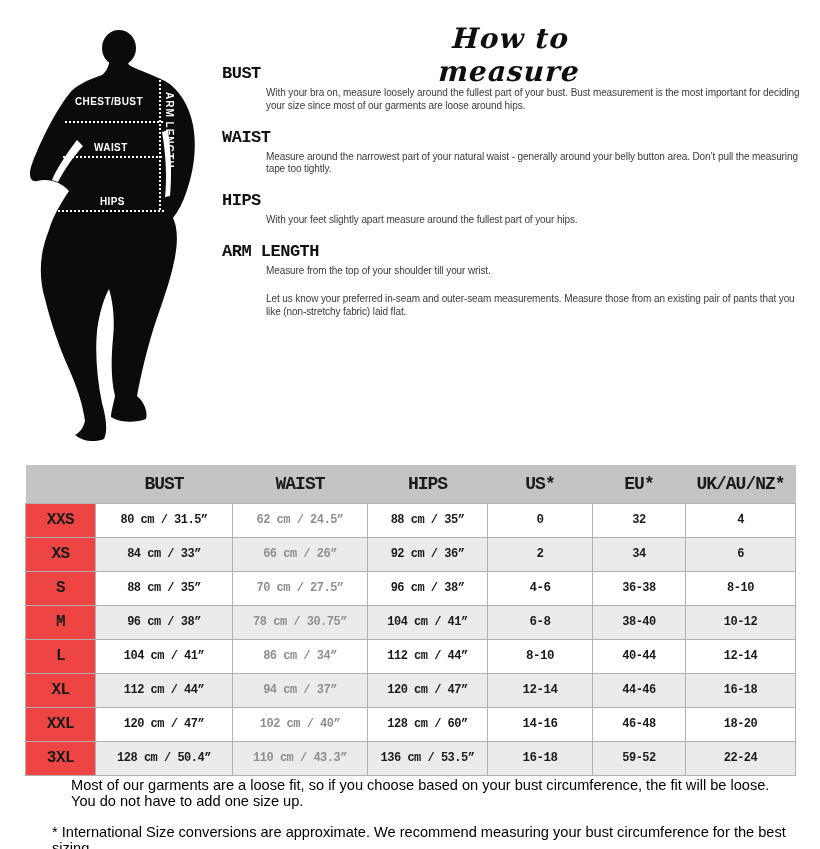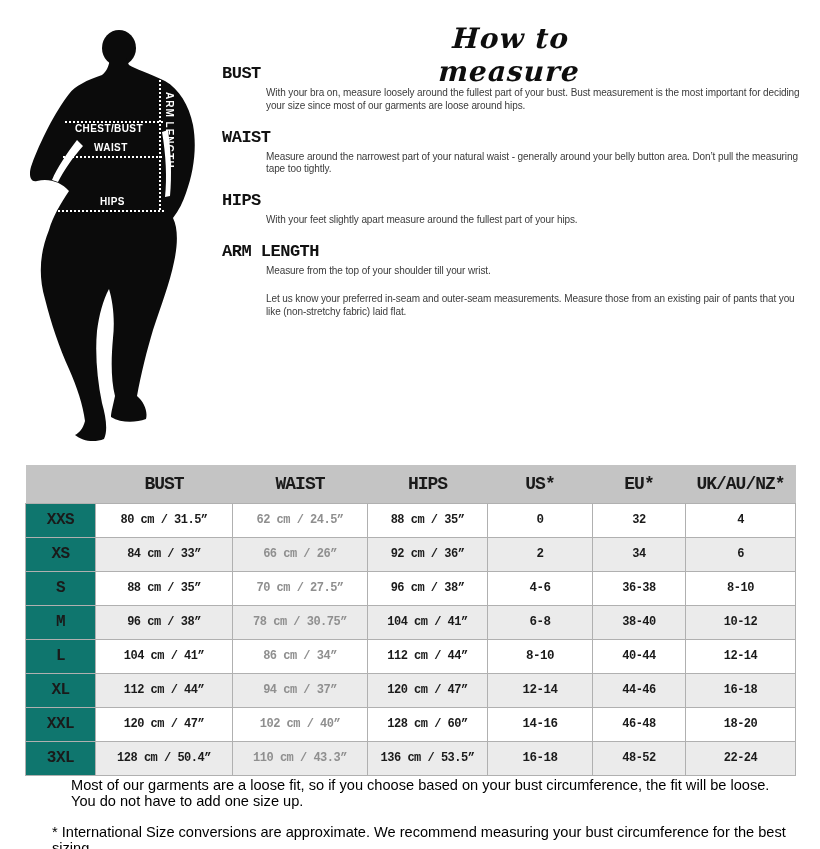--- a/index.html
+++ b/index.html
@@ -63,21 +63,21 @@
     height: 38px; font-size: 18px; letter-spacing: -1px;
     color: #1a1a1a; text-align: center; vertical-align: middle;
   }
   .size-table td, .size-table tbody th {
     border: 1px solid #b0b0b0;
     height: 34px; text-align: center; vertical-align: middle;
     font-size: 12px; letter-spacing: -0.5px; color: #1a1a1a;
     background: #ffffff;
   }
   .size-table tbody th {
-    background: #0f766e; font-size: 16px;
+    background: #ef4444; font-size: 16px;
   }
   .size-table tbody tr.alt td { background: #ebebeb; }
   .size-table td.waist { color: #8f8f8f; }
   .size-table td.us { font-size: 12.5px; }
 
   
   .footer { position: absolute; left: 25px; top: 777px; width: 790px; font-size: 14.6px; color: #000; }
   .footer .fit-note { margin-left: 46px; line-height: 1.12; }
   .footer .intl-note { margin-left: 27px; margin-top: 14px; }
 </style>
@@ -129,21 +129,21 @@
 
       <path d="M137,102 C141,125 142,148 140,167 L145,166 C147,146 146,121 143,100 Z"></path>
     </g>
   </svg>
 
   <div class="dotline-h" style="left:40px; top:91px;  width:98px;"></div>
   <div class="dotline-h" style="left:38px; top:126px; width:99px;"></div>
   <div class="dotline-h" style="left:28px; top:180px; width:111px;"></div>
   <div class="dotline-v" style="left:134px; top:30px; height:150px;"></div>
 
-  <div class="fig-label" style="left:50px; top:93px;">CHEST/BUST</div>
+  <div class="fig-label" style="left:50px; top:66px;">CHEST/BUST</div>
   <div class="fig-label" style="left:69px; top:112px;">WAIST</div>
   <div class="fig-label" style="left:75px; top:166px;">HIPS</div>
   <div class="fig-label arm" style="left:139px; top:62px;">ARM LENGTH</div>
 </div>
 
 <div class="sections">
 
     <div class="section">
       <h2>BUST</h2>
       <p>With your bra on, measure loosely around the fullest part of your bust. Bust measurement is the most important for deciding your size since most of our garments are loose around hips.</p>
@@ -253,21 +253,21 @@
         <td class="us">14-16</td>
         <td class="eu">46-48</td>
         <td class="uk">18-20</td>
       </tr>
       <tr class="alt">
         <th>3XL</th>
         <td class="bust">128 cm / 50.4”</td>
         <td class="waist">110 cm / 43.3”</td>
         <td class="hips">136 cm / 53.5”</td>
         <td class="us">16-18</td>
-        <td class="eu">48-52</td>
+        <td class="eu">59-52</td>
         <td class="uk">22-24</td>
       </tr>
     </tbody>
 </table>
 
 <div class="footer">
   <div class="fit-note">
     <div>Most of our garments are a loose fit, so if you choose based on your bust circumference, the fit will be loose.</div>
     <div>You do not have to add one size up.</div>
   </div>

